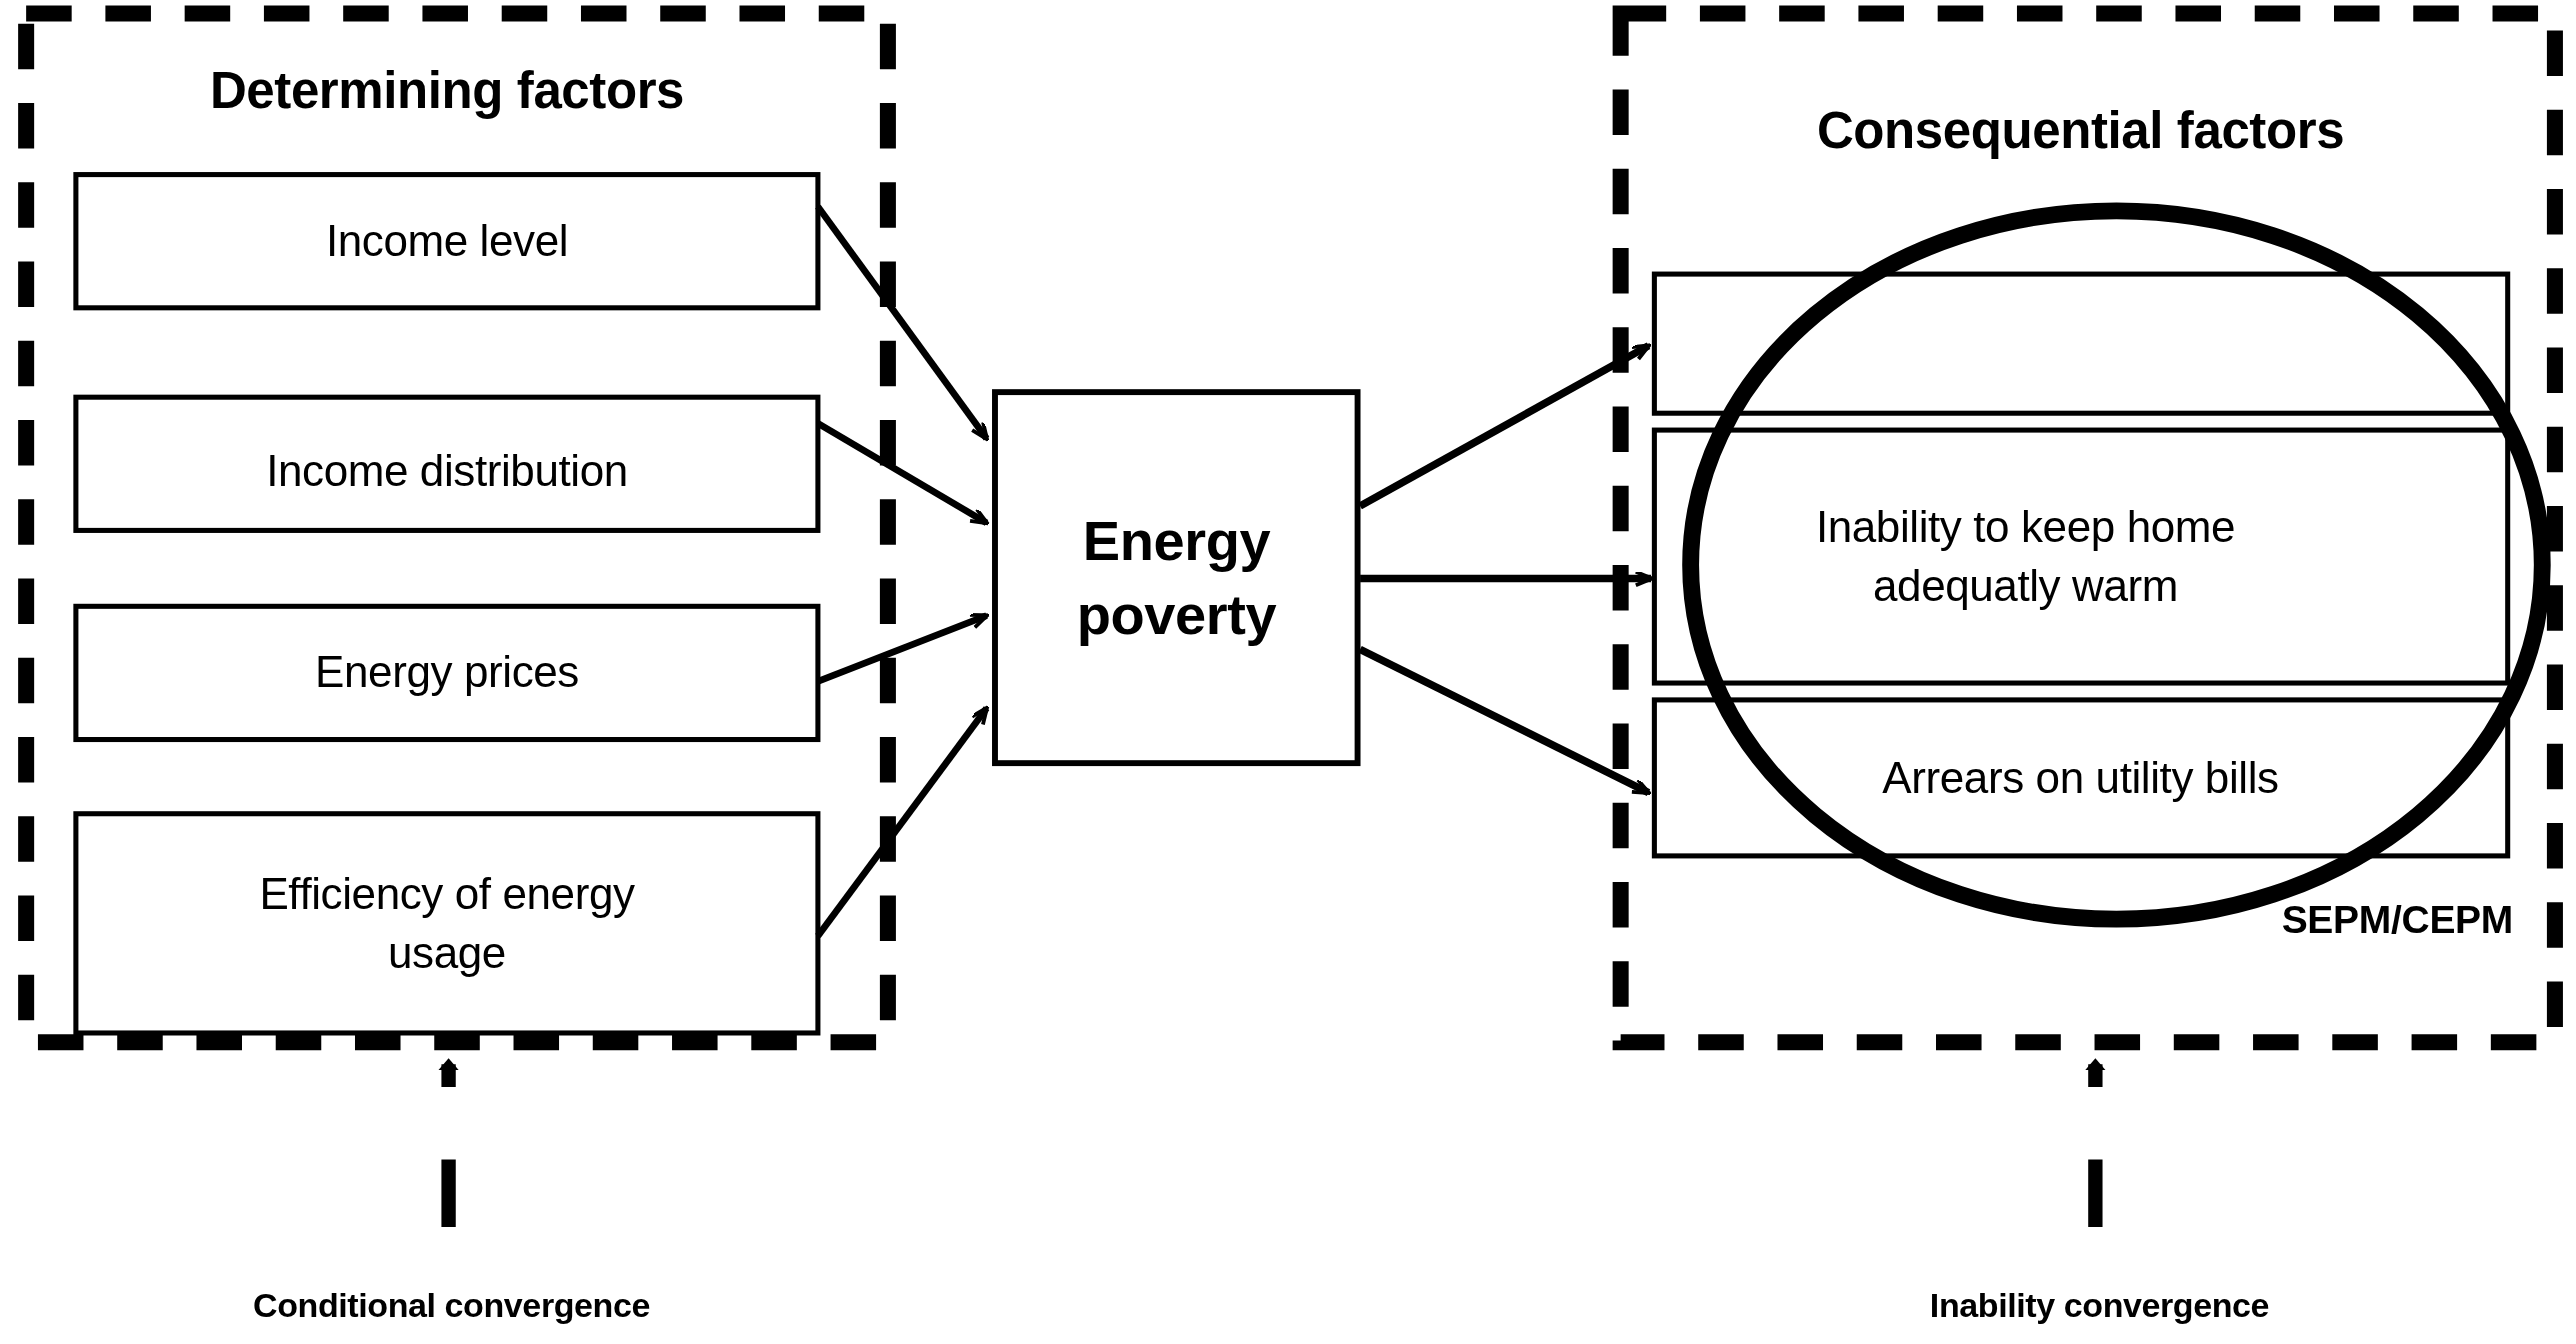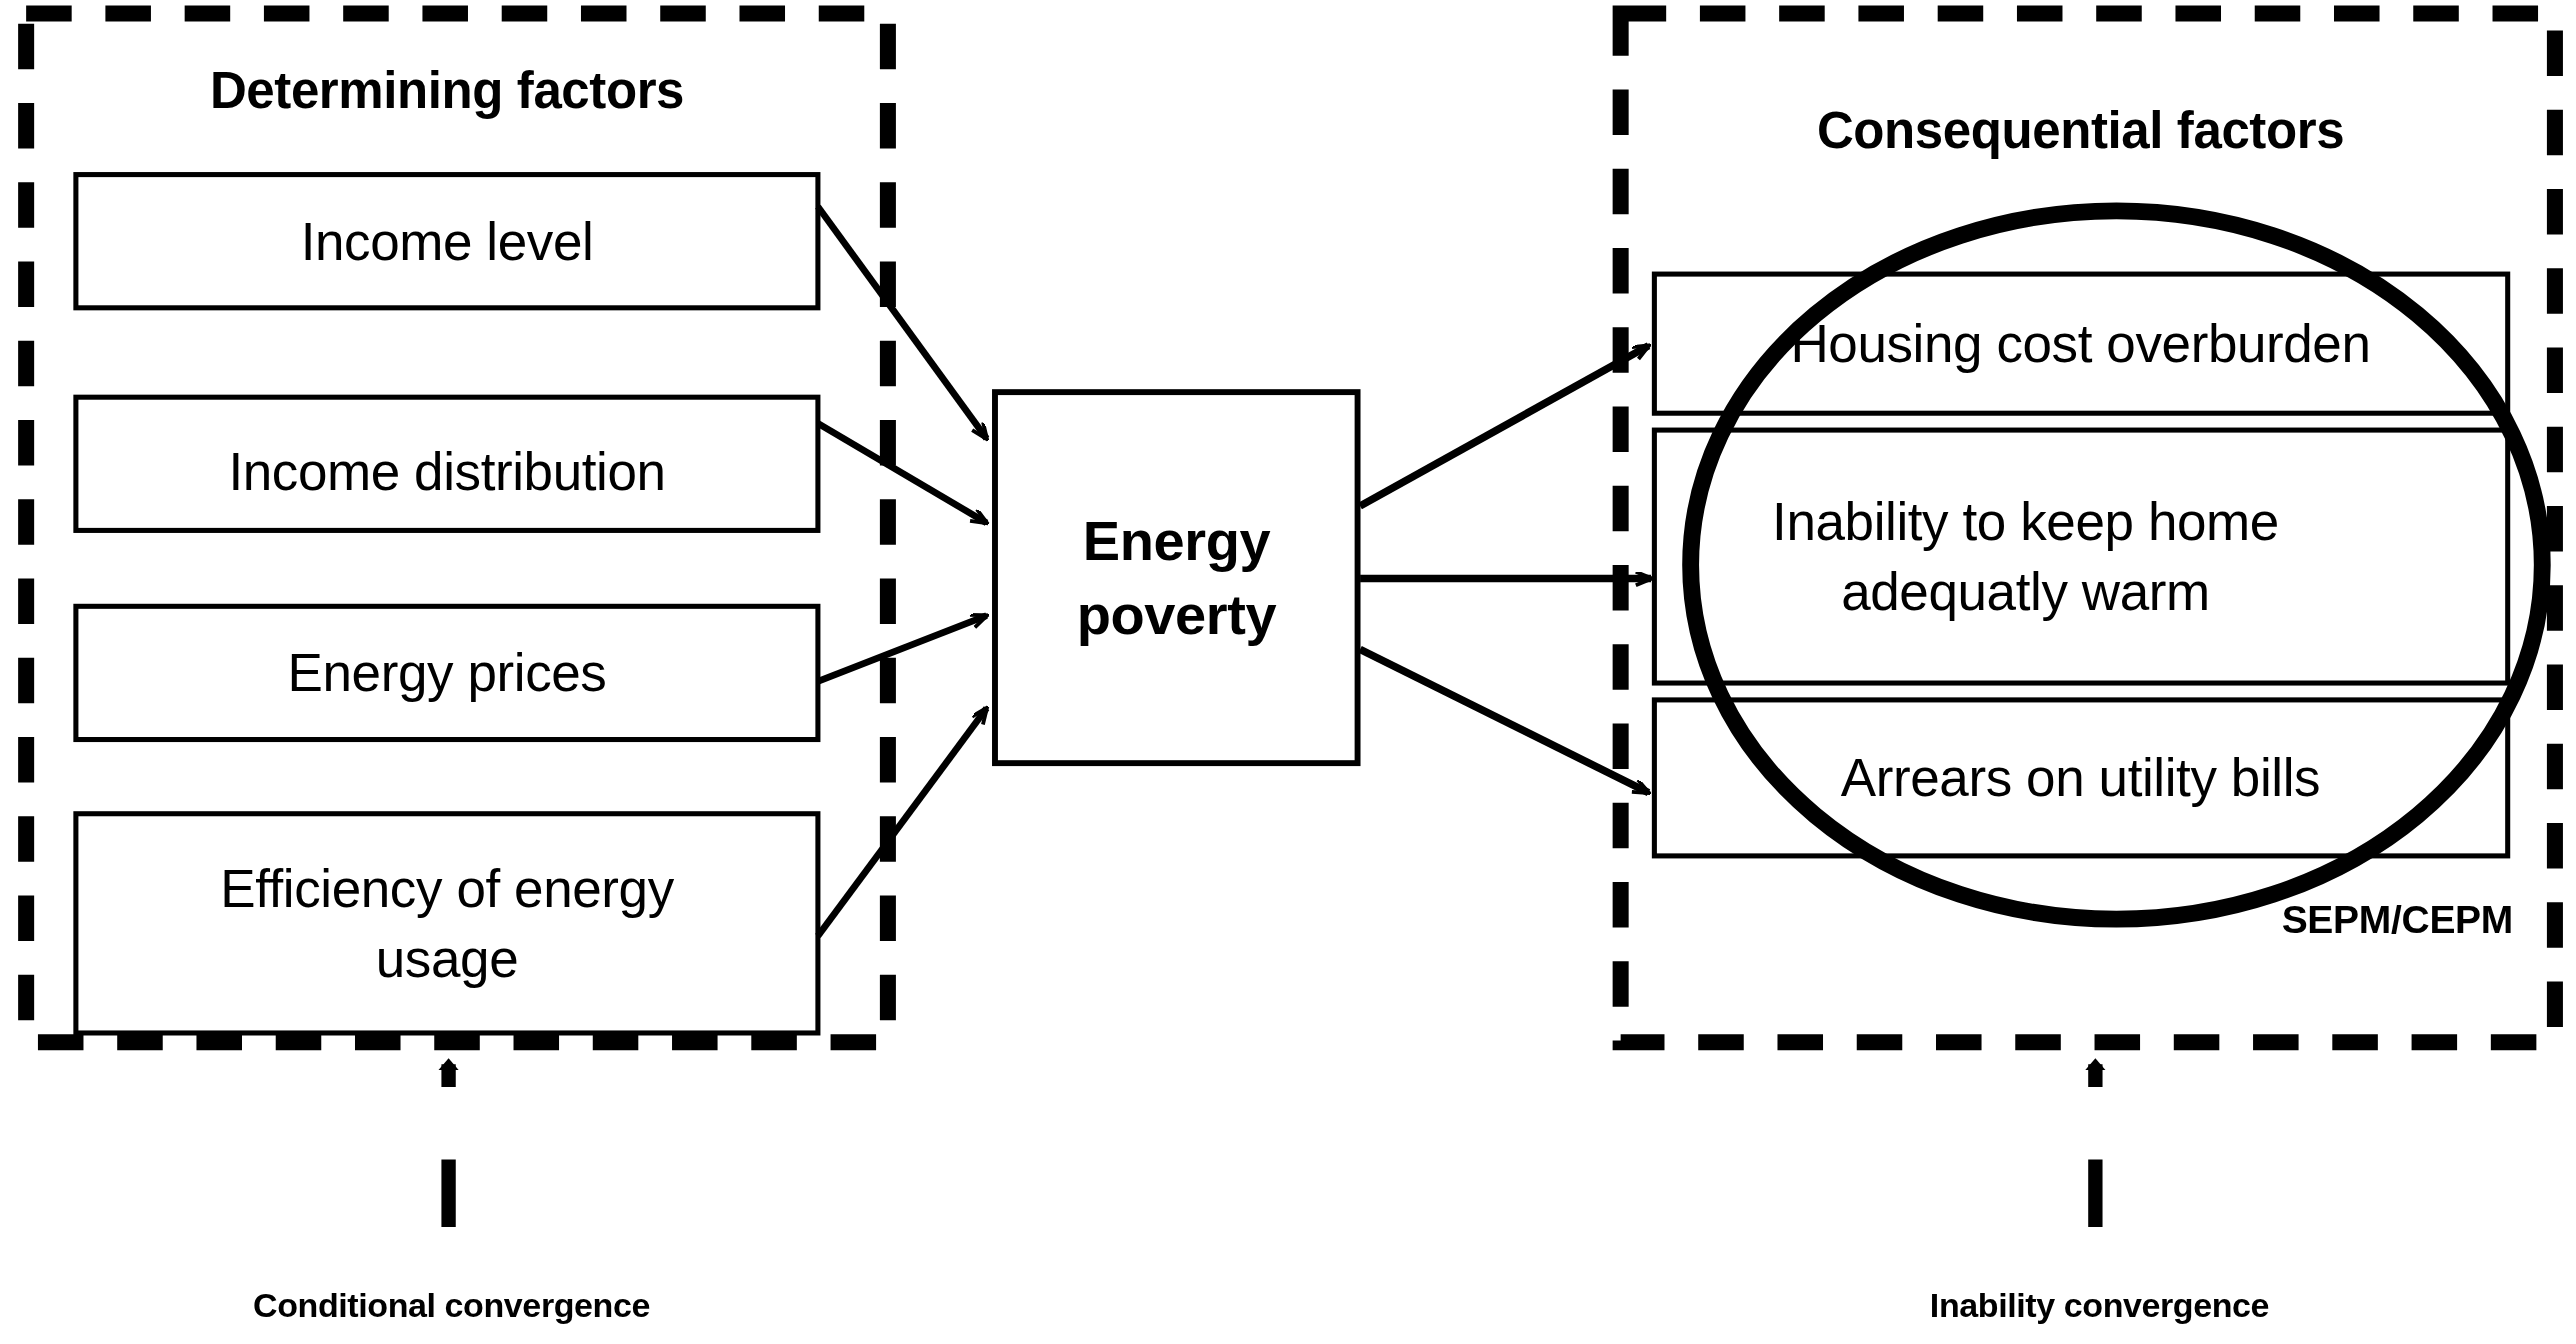--- a/index.html
+++ b/index.html
@@ -36,21 +36,21 @@
     justify-content: center;
     box-sizing: border-box;
   }
   .panel-title {
     font-size: 51px;
     font-weight: bold;
     font-stretch: condensed;
     letter-spacing: -0.4px;
   }
   .factor-label {
-    font-size: 53px;
+    font-size: 44px;
     font-weight: normal;
     letter-spacing: -0.4px;
   }
   .core-label {
     font-size: 56px;
     font-weight: bold;
     letter-spacing: -0.4px;
   }
   .ellipse-tag {
     font-size: 39px;
@@ -117,21 +117,20 @@
   <div class="label factor-label" style="left:76px; top:606px; width:742px; height:133px;">Energy prices</div>
 
   <div class="label factor-label" style="left:76px; top:814px; width:742px; height:219px;">Efficiency of energy
 usage</div>
 
   <div class="label core-label" style="left:995px; top:392px; width:363px; height:371px;">Energy
 poverty</div>
 
   <div class="label panel-title" style="left:1654px; top:52px; width:853px; height:67px;margin-top:45px;">Consequential factors</div>
 
-  <div class="label factor-label" style="left:1654px; top:274px; width:853px; height:139px;">Housing cost overburden</div>
 
   <div class="label factor-label" style="left:1599px; top:430px; width:853px; height:253px;">Inability to keep home
 adequatly warm</div>
 
   <div class="label factor-label" style="left:1654px; top:700px; width:853px; height:156px;">Arrears on utility bills</div>
 
   <div class="label ellipse-tag" style="left:2201px; top:890px; width:312px; height:59px; justify-content:flex-end;">SEPM/CEPM</div>
 
   <div class="label convergence-label" style="left:110px; top:1273px; width:683px; height:64px;">Conditional convergence</div>
 

